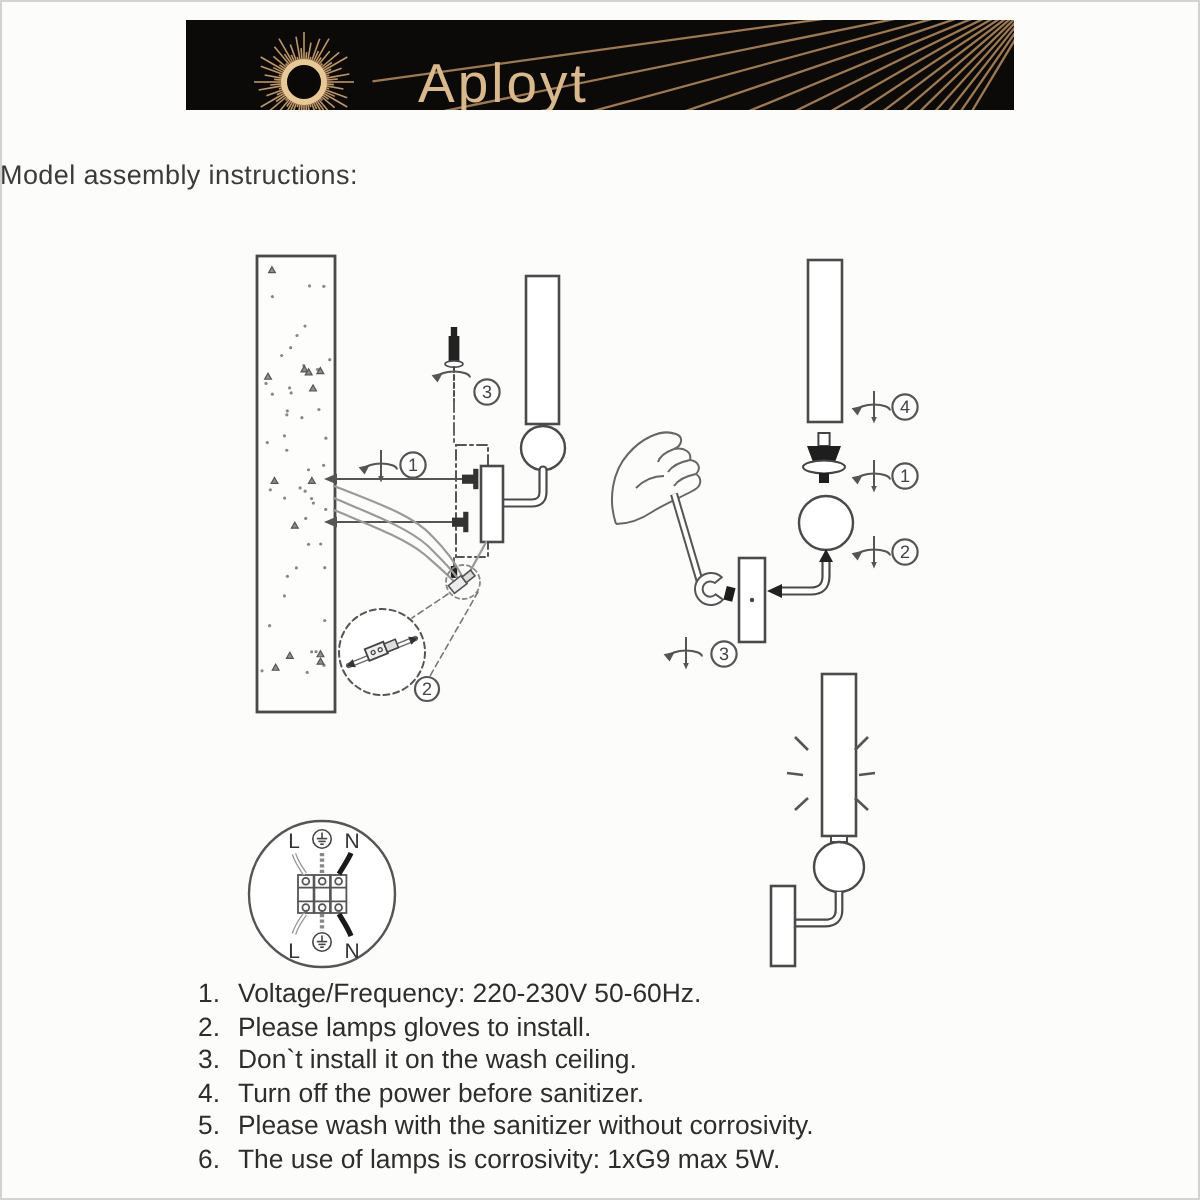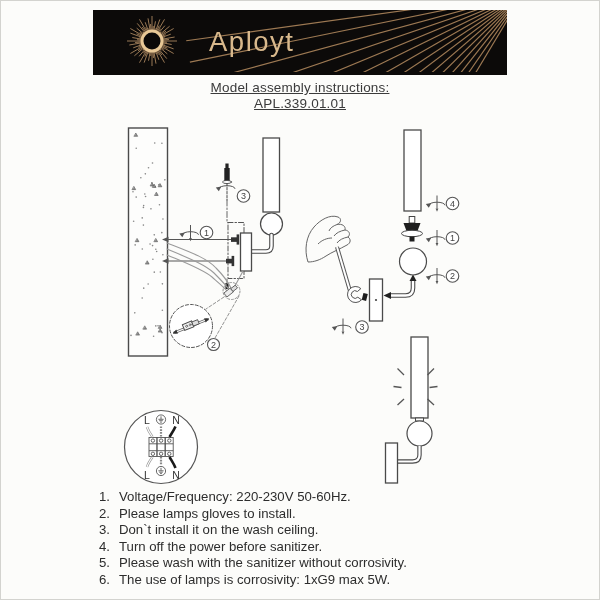--- a/index.html
+++ b/index.html
@@ -2,26 +2,26 @@
 <html><head>
 <meta charset="utf-8">
 <style>
   html,body{margin:0;padding:0;background:#e8e8e6;}
   .sheet{
     position:relative;width:600px;height:600px;background:#fcfcfa;
     overflow:hidden;font-family:"Liberation Sans",sans-serif;
     box-shadow:inset 0 0 0 1px #d3d3cf;
   }
   .banner{
-    position:absolute;left:93px;top:10px;width:414px;height:65px;
+    position:absolute;left:93px;top:10px;width:414px;height:45px;
     background:#0c0a09;overflow:hidden;
   }
   .title-block{
-    position:absolute;left:0;top:80px;width:600px;text-align:center;
-    color:#3b3b3b;font-size:13.5px;line-height:16px;letter-spacing:.2px;text-decoration:underline;
+    position:absolute;left:0;top:80px;width:600px;
+    color:#3b3b3b;font-size:13.5px;line-height:16px;letter-spacing:.2px;
   }
   .diagram-svg{position:absolute;left:0;top:0;width:600px;height:600px;}
   .notes{
     position:absolute;left:90px;top:489px;width:430px;
     color:#2d2d2d;font-size:13.2px;line-height:16.6px;
   }
   .note-row{display:flex;}
   .note-num{width:20px;text-align:right;margin-right:9px;flex:0 0 auto;}
   .note-text{flex:1;}
   svg text{font-family:"Liberation Sans",sans-serif;}
@@ -125,21 +125,20 @@
           <line x1="69.46004432996332" y1="30.084864701149588" x2="75.93530986755968" y2="29.518352373289808" stroke="#c79d6e" stroke-width="0.8" opacity="0.95"></line>
           <circle cx="59" cy="31" r="10" fill="none" stroke="#e8c896" stroke-width="3"></circle>
           <circle cx="59" cy="31" r="6.5" fill="#0b0908"></circle>
         </g>
       <text x="116" y="41" font-size="27.5" fill="#d8b88c" letter-spacing="1.5">Aployt</text>
     </svg>
   </div>
 
   <div class="title-block">
     <div>Model assembly instructions:</div>
-    <div>APL.339.01.01</div>
   </div>
 
   <svg class="diagram-svg" viewBox="0 0 600 600">
 
     <g stroke-linecap="round">
 
       <rect x="128.5" y="128" width="39" height="228" fill="#fdfdfc" stroke="#4a4a4a" stroke-width="1.4"></rect>
       <g id="speckles">
           <circle cx="131.00186267588376" cy="335.4097227744803" r="0.8" fill="#7a7a7a" opacity="0.9"></circle>
           <circle cx="140.8340666824179" cy="177.7423050090402" r="0.8" fill="#7a7a7a" opacity="0.9"></circle>

